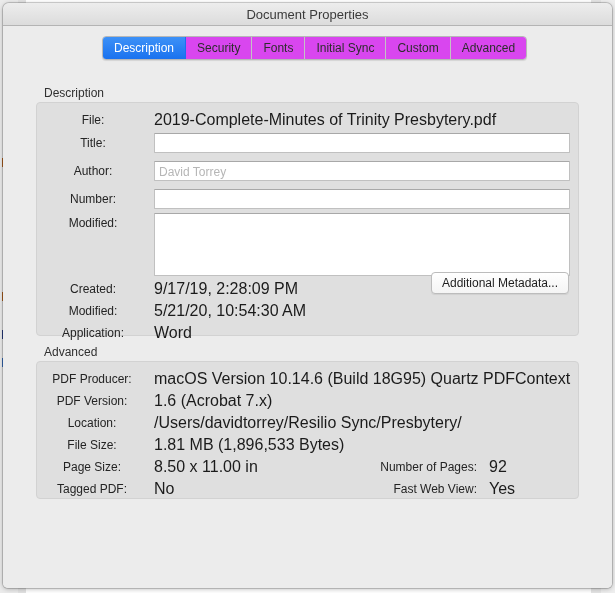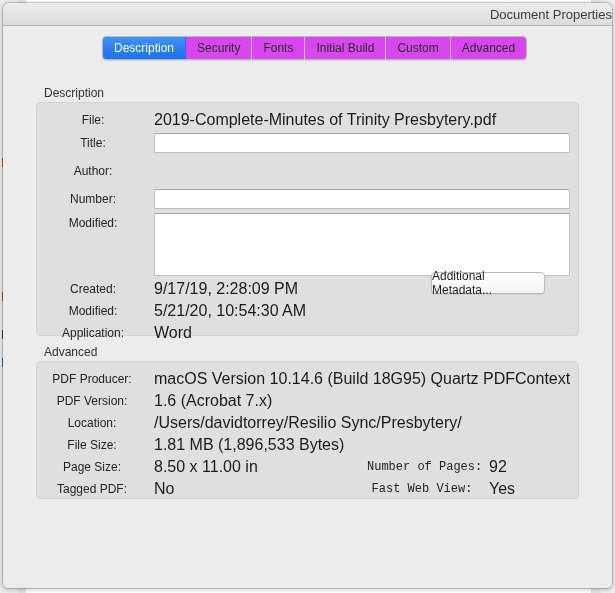--- a/index.html
+++ b/index.html
@@ -65,21 +65,21 @@
     box-shadow: 0 1px 5px rgba(0,0,0,.28), 0 0 0 1px rgba(0,0,0,.16);
     overflow: hidden;
   }
 
   .titlebar {
     height: 22px;
     background: linear-gradient(to bottom, #ededed 0%, #dcdcdc 100%);
     border-bottom: 1px solid #b4b4b4;
     display: flex;
     align-items: center;
-    justify-content: flex-end;
+    justify-content: center;
     border-radius: 6px 6px 0 0;
   }
   .titlebar-text {
     font-size: 13px;
     color: #3b3b3b;
     font-weight: normal;
   }
 
   .dialog-body {
     position: relative;
@@ -202,26 +202,26 @@
     font-size: 12px;
     color: #1d1d1d;
     display: flex;
     align-items: center;
     justify-content: center;
     box-shadow: 0 1px 1px rgba(0,0,0,.07);
     cursor: default;
     box-sizing: border-box;
   }
 
-  #btn-metadata { left: 428px; top: 246px; width: 114px; height: 22px; }
+  #btn-metadata { left: 428px; top: 246px; width: 138px; height: 22px; }
 
   
   .adv-lbl { width: 110px; left: 0; }
   .adv-val { left: 117px; }
-  .adv2-lbl { width: 110px; left: 330px; text-align: center; font-family: Liberation Mono, monospace; }
+  .adv2-lbl { width: 110px; left: 330px; text-align: right; }
   .adv2-val { left: 452px; }
 </style>
 </head>
 <body>
 
 <div id="page-root">
 
   <div class="bg-page bg-page-left"></div>
   <div class="bg-page bg-page-gap"></div>
   <div class="bg-page bg-page-right2"></div>
@@ -246,41 +246,42 @@
     <div class="titlebar">
       <span class="titlebar-text">Document Properties</span>
     </div>
 
     <div class="dialog-body">
 
       <div class="tabbar">
         <div class="tab active">Description</div>
         <div class="tab">Security</div>
         <div class="tab">Fonts</div>
-        <div class="tab">Initial Build</div>
+        <div class="tab">Initial Sync</div>
         <div class="tab">Custom</div>
         <div class="tab">Advanced</div>
       </div>
 
       <div class="group-label" id="desc-label">Description</div>
       <div class="groupbox" id="desc-box">
 
         <div class="row" style="top:7px;">
           <div class="lbl desc-lbl">File:</div>
           <div class="val desc-val">2019-Complete-Minutes of Trinity Presbytery.pdf</div>
         </div>
 
         <div class="row" style="top:30px;">
           <div class="lbl desc-lbl">Title:</div>
         </div>
         <div class="textfield" id="title-input" style="left:117px; top:30px; width:416px; height:20px;"></div>
 
         <div class="row" style="top:58px;">
           <div class="lbl desc-lbl">Author:</div>
         </div>
+        <div class="textfield placeholder" id="author-input" style="left:117px; top:58px; width:416px; height:20px;">David Torrey</div>
 
         <div class="row" style="top:86px;">
           <div class="lbl desc-lbl">Number:</div>
         </div>
         <div class="textfield" id="subject-input" style="left:117px; top:86px; width:416px; height:20px;"></div>
 
         <div class="row" style="top:110px;">
           <div class="lbl desc-lbl">Modified:</div>
         </div>
         <div class="textarea" id="keywords-input" style="left:117px; top:110px; width:416px; height:63px;"></div>

